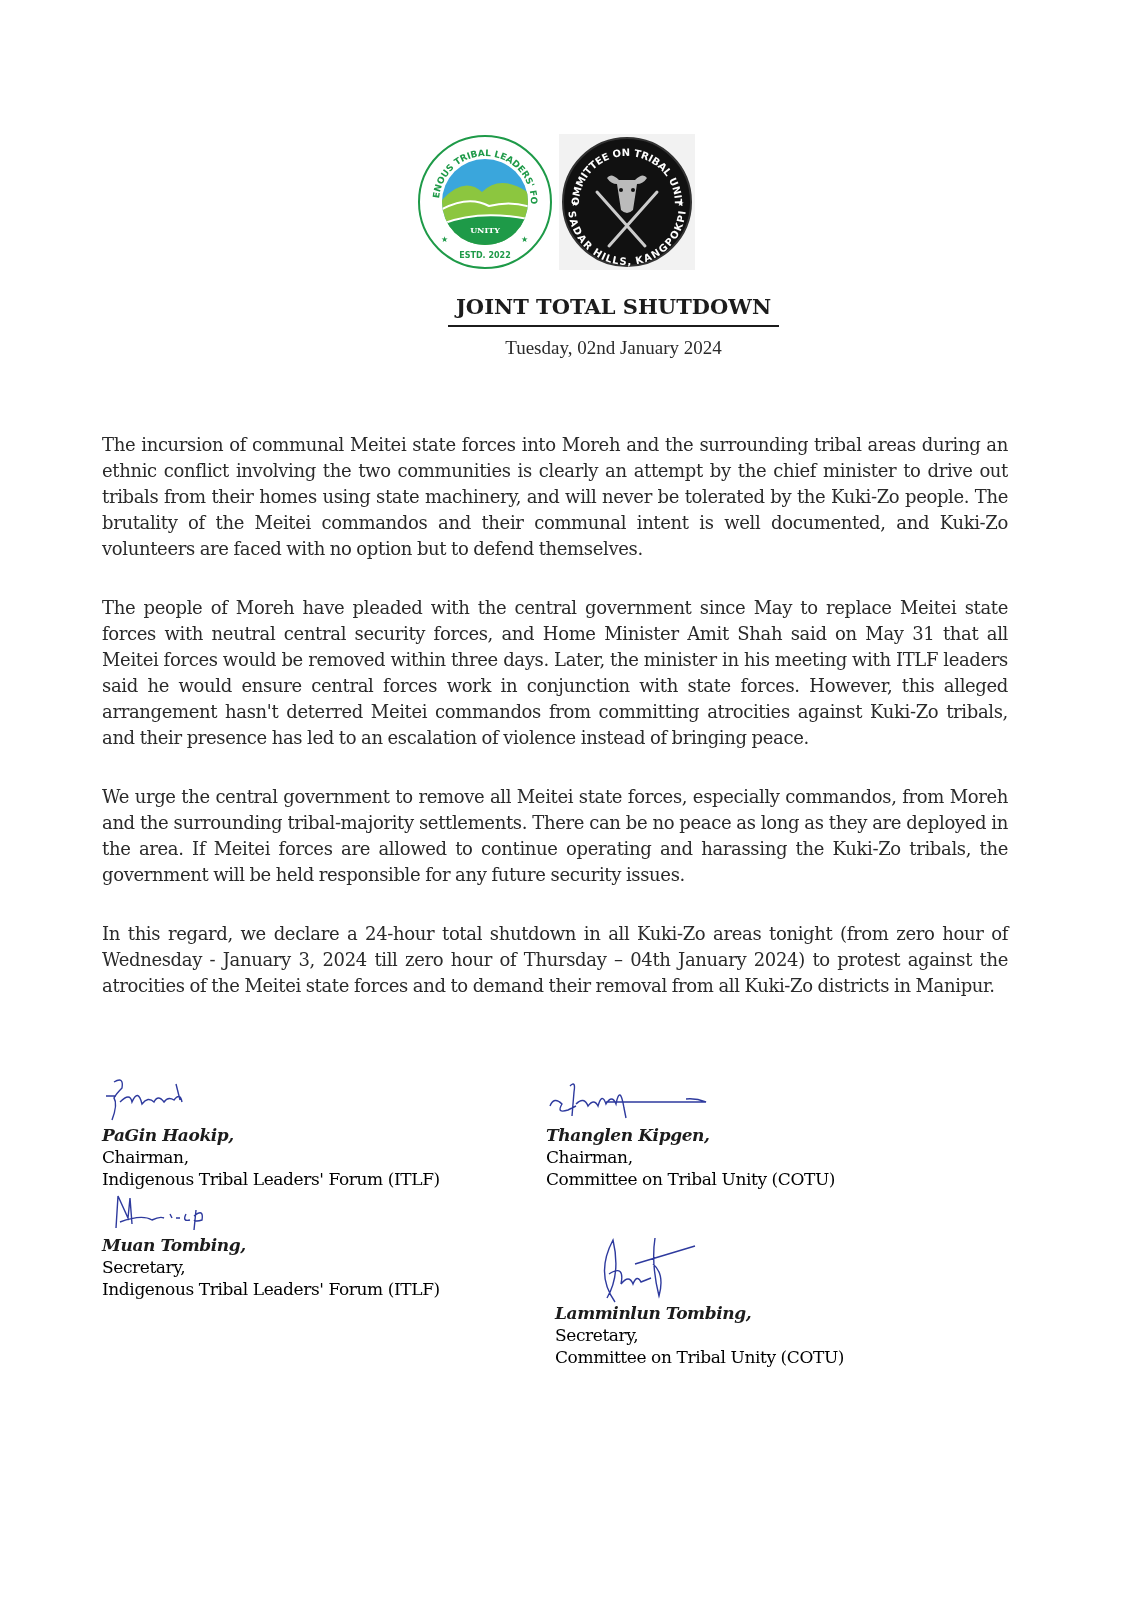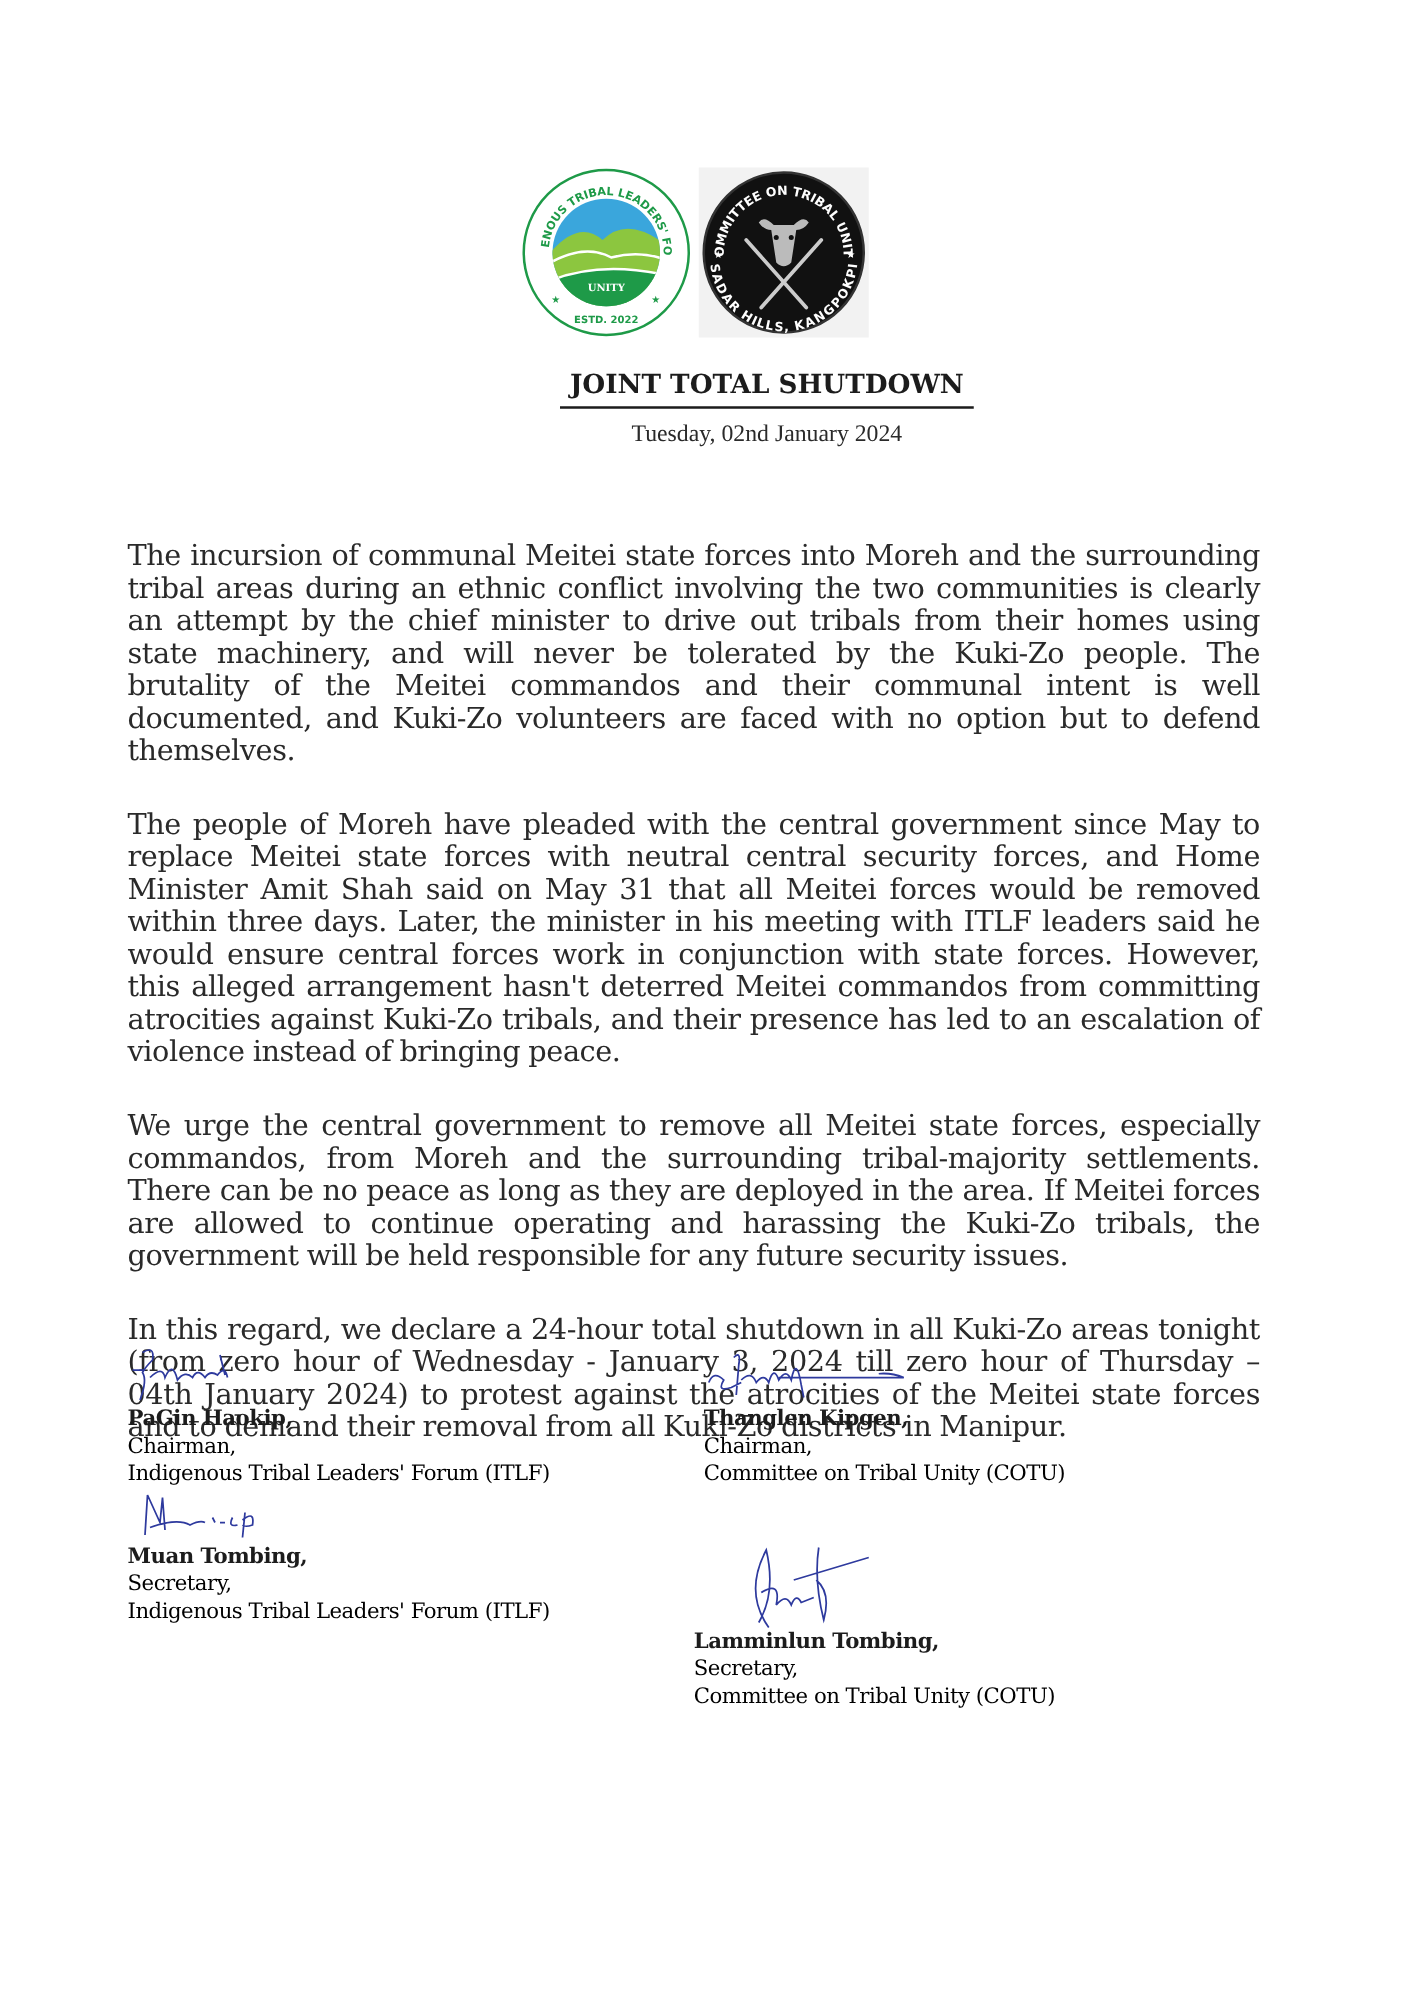--- a/index.html
+++ b/index.html
@@ -24,34 +24,34 @@
     padding: 0 8px 6px 8px;
     border-bottom: 2px solid #1c1c1c;
   }
   .date {
     font-size: 19px; color: #2a2a2a; margin-top: 10px; font-family: Liberation Serif, serif;
   }
   .body-text {
     position: absolute; left: 102px; top: 432px; width: 906px;
   }
   .para {
-    font-size: 23px; line-height: 26px; text-align: justify; margin: 0 0 33px 0;
+    font-size: 18px; line-height: 26px; text-align: justify; margin: 0 0 33px 0;
     letter-spacing: -0.35px; word-spacing: -0.5px;
   }
   .sig-block {
     position: absolute; width: 420px;
   }
   .sig {
     height: 50px; position: relative;
   }
   .sig svg { position: absolute; left: 0; bottom: 0; }
-  .sig-name { font-weight: bold; font-size: 17px; line-height: 22px; color: #1c1c1c; letter-spacing: -0.4px; }
+  .sig-name { font-weight: bold; font-size: 17px; line-height: 22px; color: #1c1c1c; letter-spacing: -0.4px; font-style: italic; }
   .sig-role, .sig-org { font-size: 17px; line-height: 22px; color: #000000; letter-spacing: -0.4px; }
   #sig1 { left: 102px; top: 1074px; }
-  #sig2 { left: 563px; top: 1074px; }
+  #sig2 { left: 546px; top: 1074px; }
   #sig3 { left: 102px; top: 1184px; }
   #sig4 { left: 555px; top: 1252px; }
 </style>
 </head>
 <body>
 
 <div class="logos">
   <svg class="logo" viewBox="0 0 136 136">
     <defs>
       <path id="ringTop" d="M 22 68 A 46 46 0 0 1 114 68"></path>

